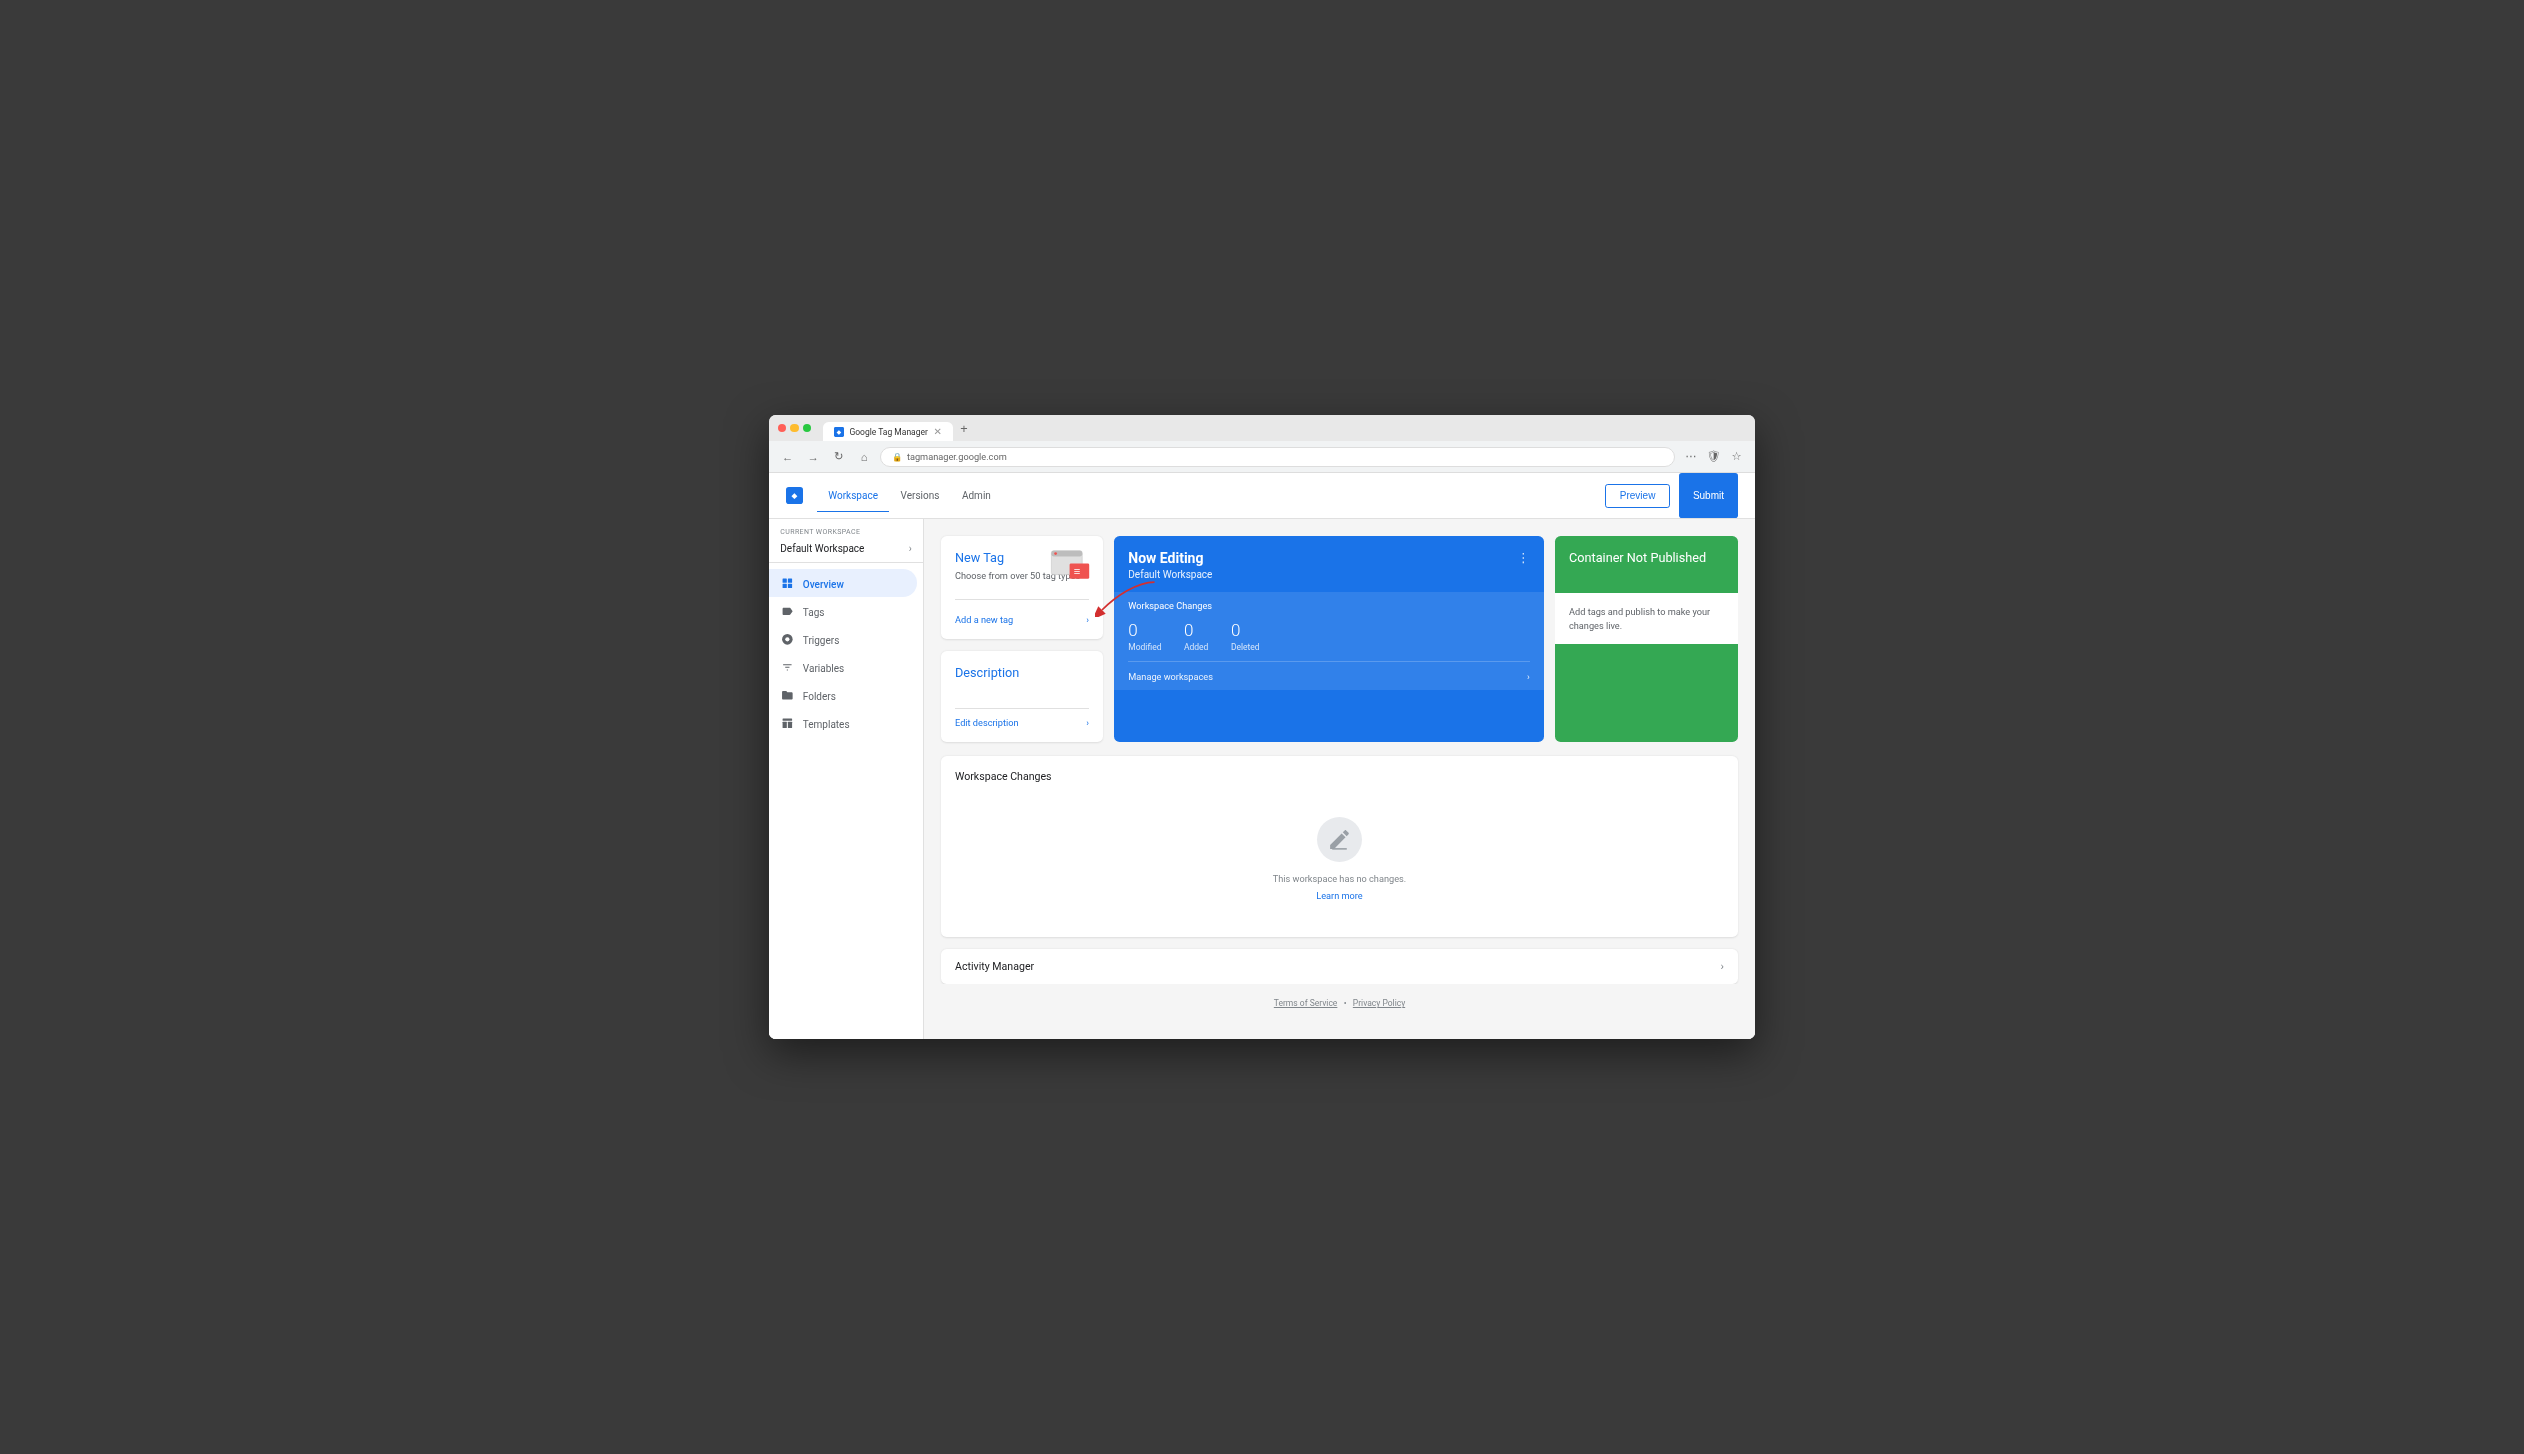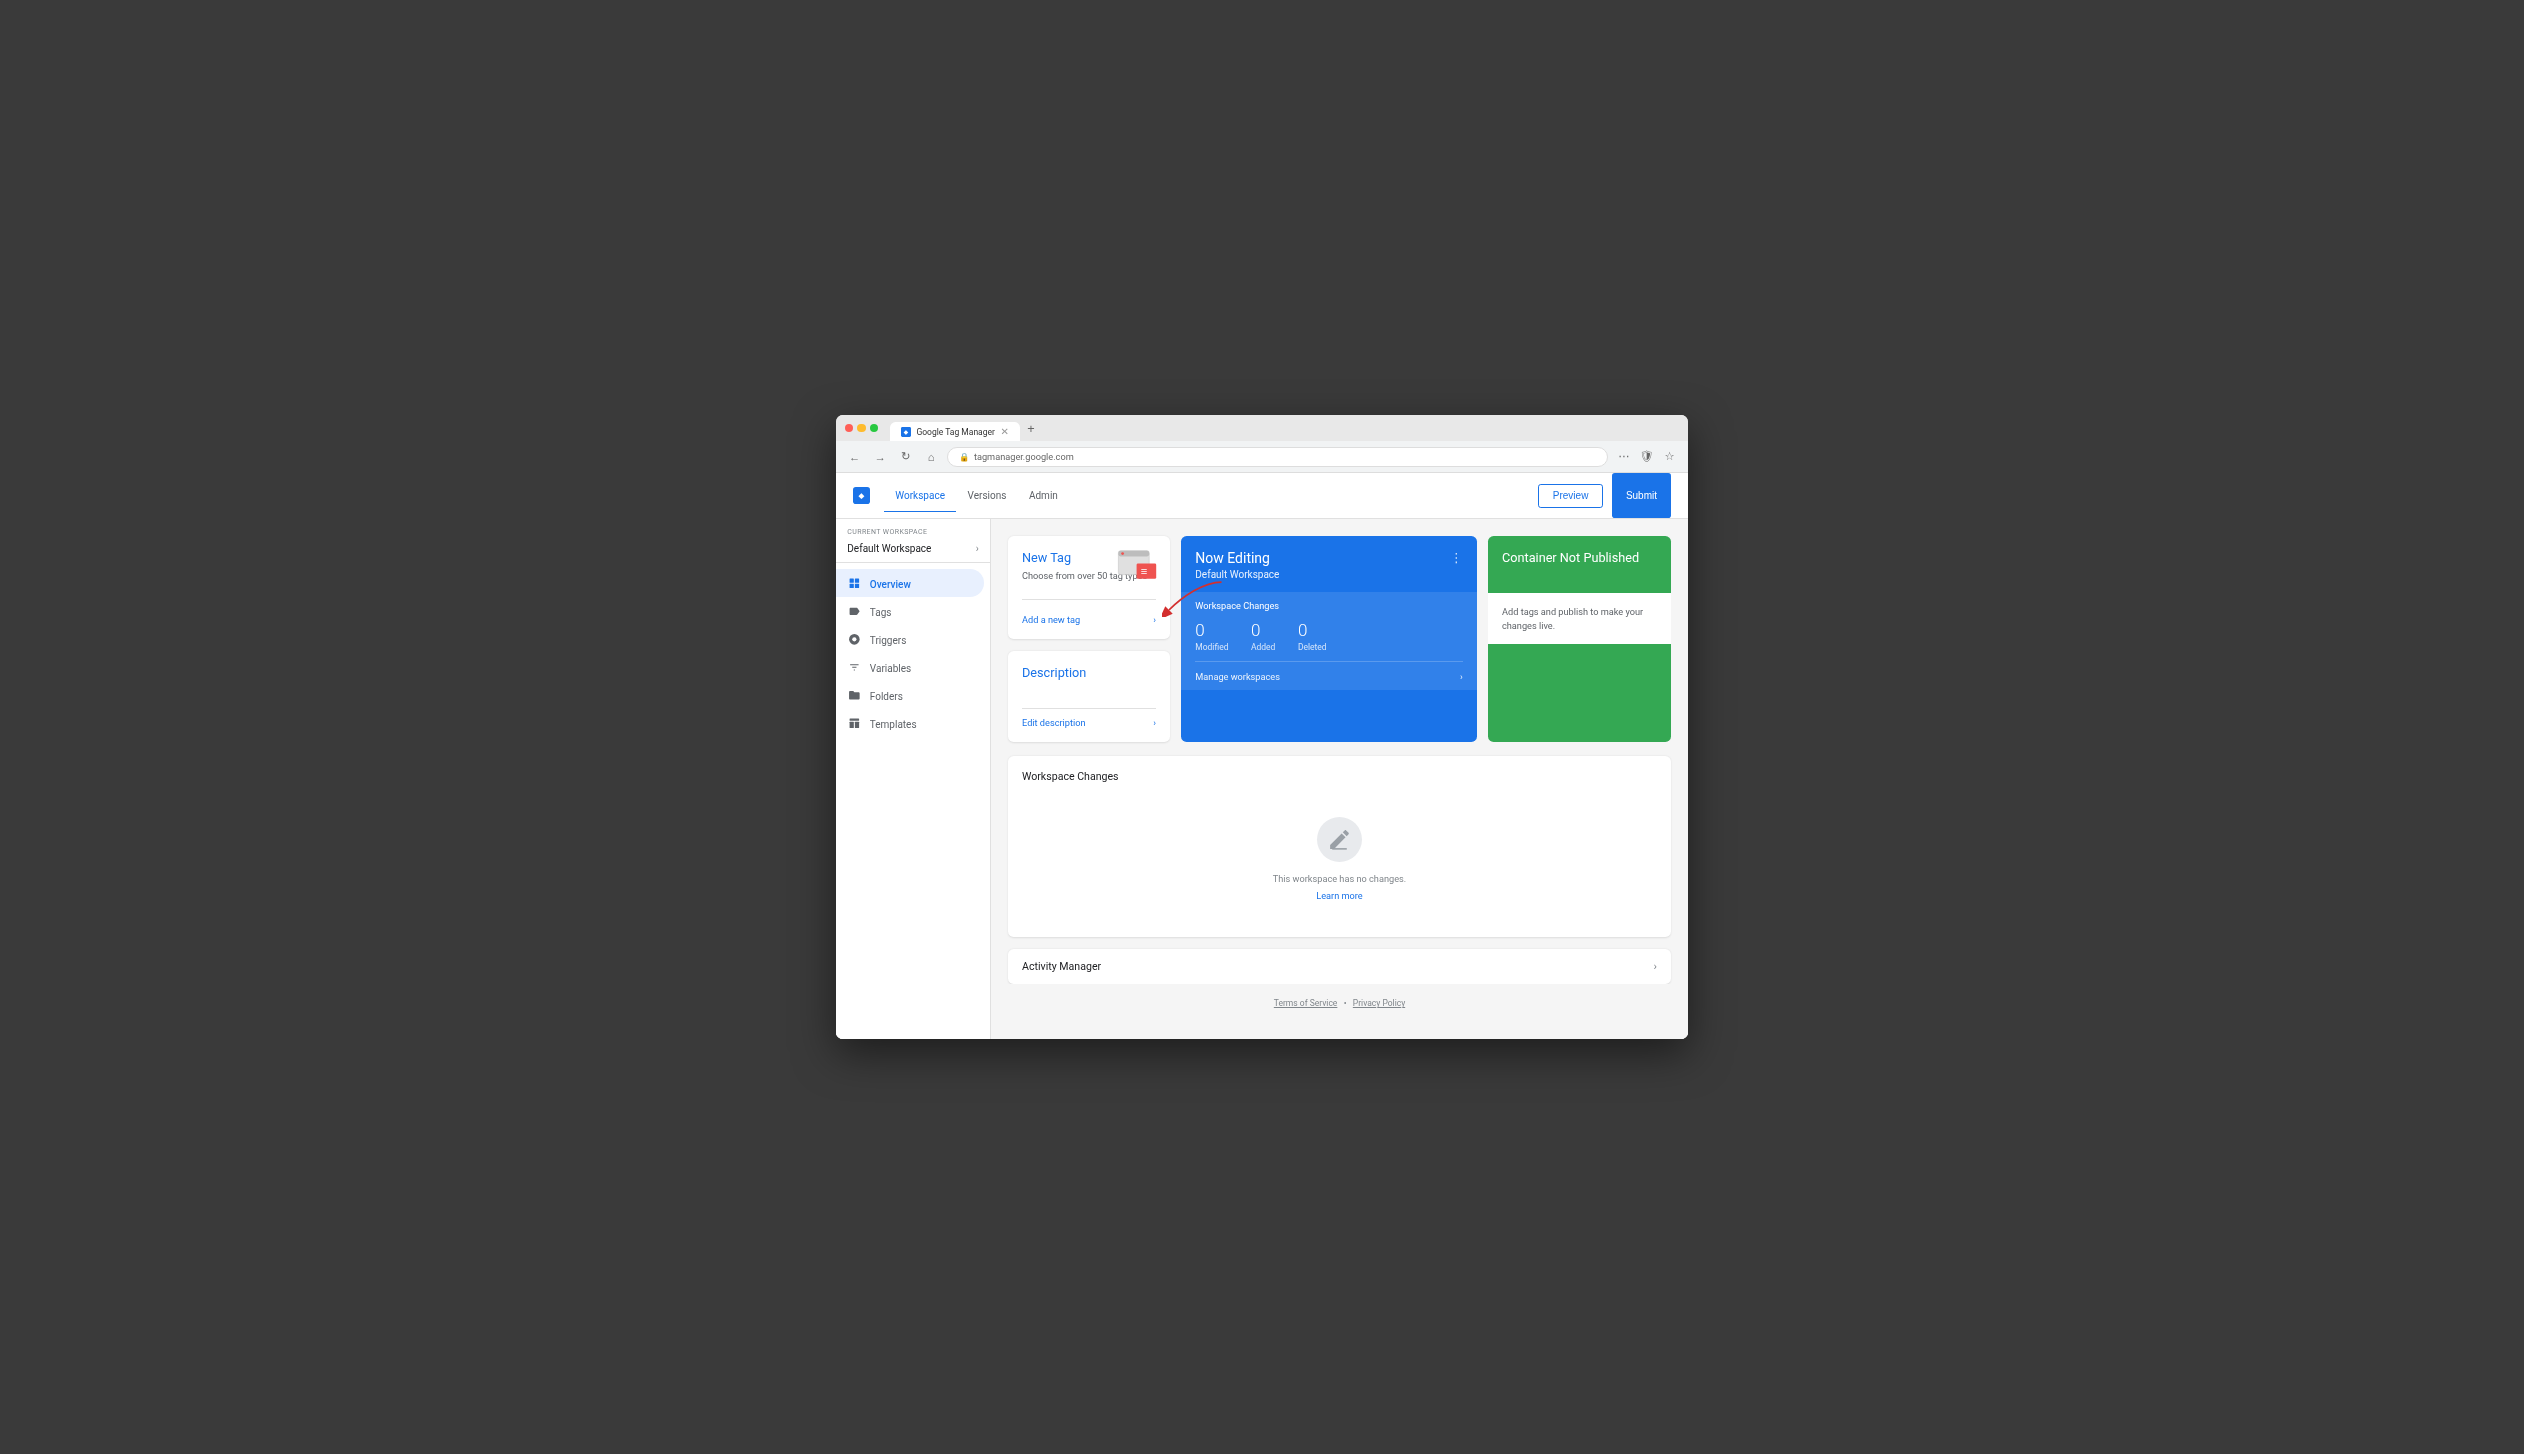--- a/index.html
+++ b/index.html
@@ -6,21 +6,21 @@
     body {
       font-family: -apple-system, BlinkMacSystemFont, 'Segoe UI', Roboto, Arial, sans-serif;
       background: #3a3a3a;
       display: flex;
       justify-content: center;
       align-items: center;
       min-height: 100vh;
       padding: 14px;
     }
     .browser-window {
-      width: 852px;
+      width: 986px;
       background: #fff;
       border-radius: 7px;
       overflow: hidden;
       box-shadow: 0 14px 42px rgba(0,0,0,0.5);
     }
     
     .browser-titlebar {
       background: #e8e8e8;
       padding: 7px 8.5px 0;
       display: flex;
@@ -339,21 +339,21 @@
       overflow: hidden;
     }
     .now-editing-header {
       padding: 14px 14px 11.3px;
       display: flex;
       align-items: flex-start;
       justify-content: space-between;
     }
     .now-editing-title {
       font-size: 14px;
-      font-weight: 400;
+      font-weight: 700;
       margin-bottom: 2.8px;
     }
     .now-editing-subtitle {
       font-size: 10px;
       opacity: 0.9;
     }
     .now-editing-menu {
       color: rgba(255,255,255,0.8);
       cursor: pointer;
       font-size: 12.7px;

